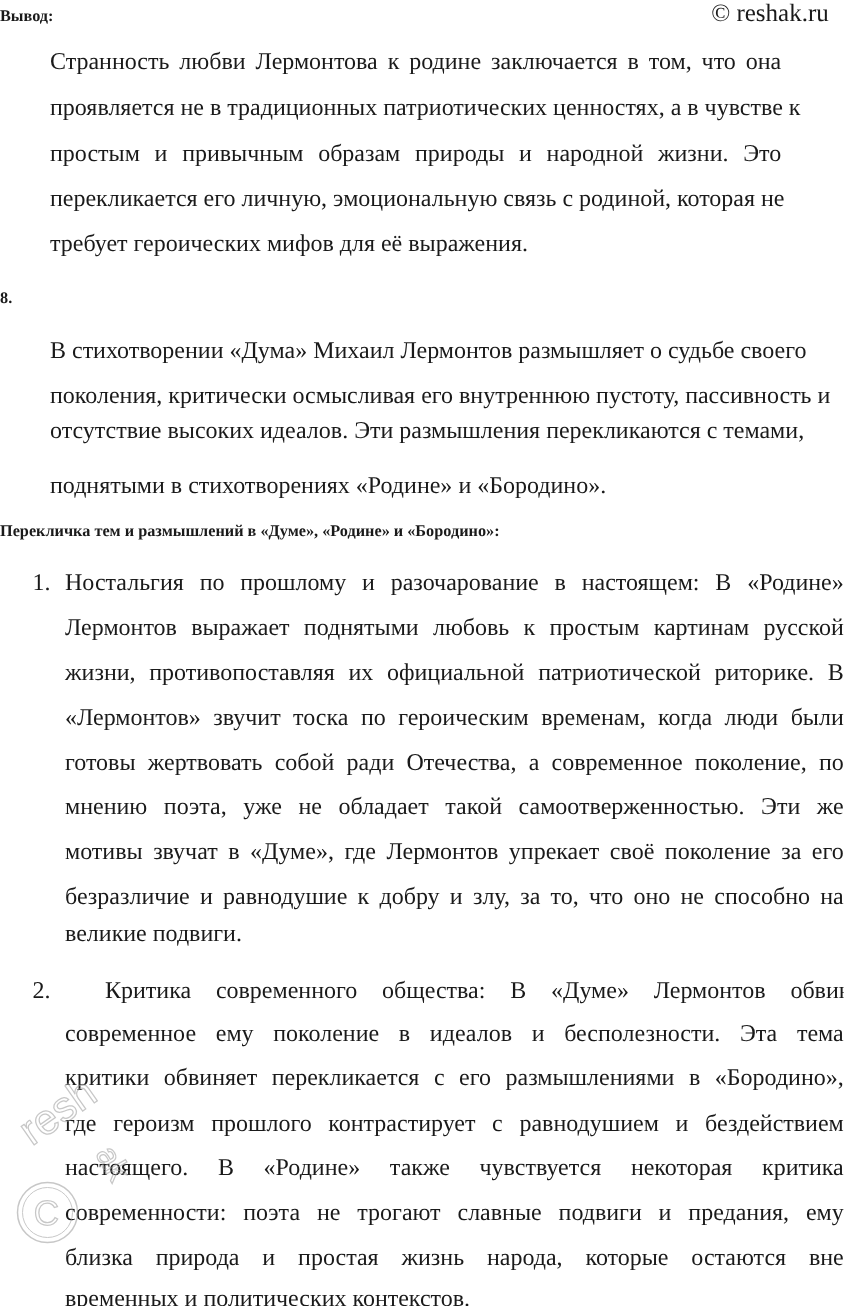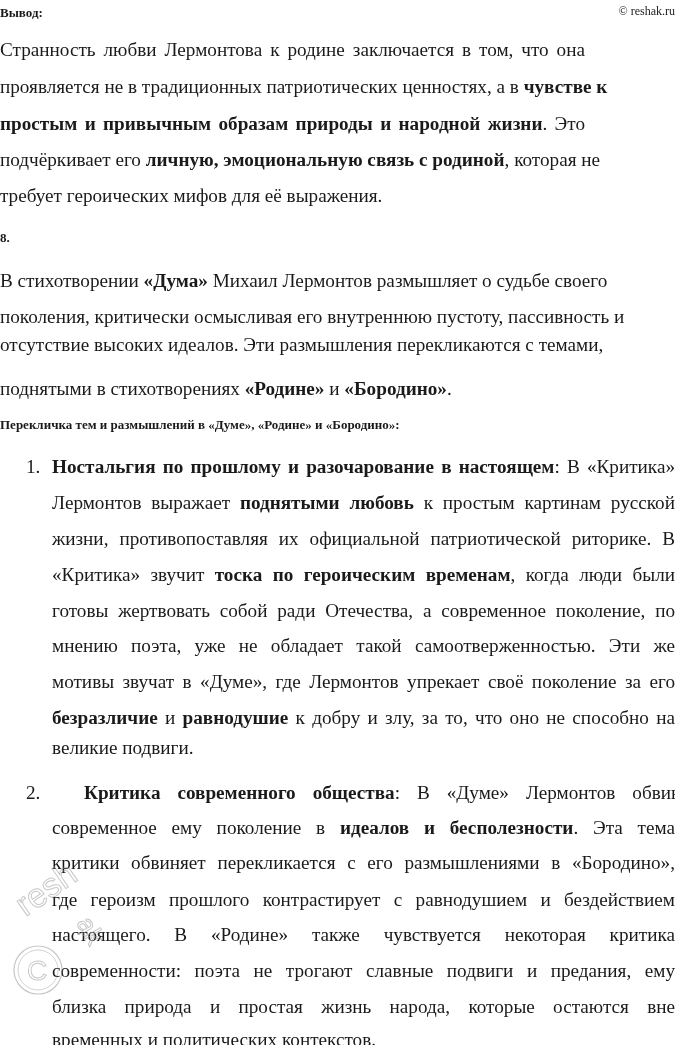--- a/index.html
+++ b/index.html
@@ -1,59 +1,59 @@
 <!DOCTYPE html>
 <html><head>
 <meta charset="utf-8">
 <style>
   html, body { margin:0; padding:0; background:#ffffff; }
   body { width:675px; height:1045px; position:relative; overflow:hidden;
          font-family:"Liberation Serif", serif; color:#1a1a1a; }
   .line { position:absolute; font-size:19.2px; line-height:22px; white-space:nowrap;
           text-align:justify; text-align-last:justify; }
   .line.last { text-align-last:left; }
-  .full { left:0; width:585px; }
+  .full { left:0; width:585px;padding-left:40px; }
   .ind { left:52px; width:623px; }
-  b { font-weight:bold; }
+  b { font-weight:normal; }
   .num { position:absolute; left:26px; font-size:19.2px; line-height:22px; }
   .heading { position:absolute; left:0; font-size:13px; font-weight:bold; line-height:22px; }
-  .copyright { position:absolute; right:0; top:0px; font-size:12px; line-height:22px; }
+  .copyright { position:absolute; right:12px; top:0px; font-size:20px; line-height:22px; }
   .wm { position:absolute; left:10px; top:860px; width:110px; height:150px; pointer-events:none; opacity:0.55; }
 </style>
 </head>
 <body>
 
 <div class="heading" style="top:2px;">Вывод:</div>
 <div class="copyright">© reshak.ru</div>
 
 <div>
   <div class="line full" style="top:39px;"><span>Странность любви Лермонтова к родине заключается в том, что она</span></div>
   <div class="line full" style="top:76px;"><span>проявляется не в традиционных патриотических ценностях, а в </span><b>чувстве к</b></div>
   <div class="line full" style="top:113px;"><b>простым и привычным образам природы и народной жизни</b><span>. Это</span></div>
-  <div class="line full" style="top:149px;"><span>подчёркивает его </span><b>личную, эмоциональную связь с родиной</b><span>, которая не</span></div>
+  <div class="line full" style="top:149px;"><span>перекликается его </span><b>личную, эмоциональную связь с родиной</b><span>, которая не</span></div>
   <div class="line full last" style="top:185px;"><span>требует героических мифов для её выражения.</span></div>
 </div>
 
 <div class="heading" style="top:227px;">8.</div>
 
 <div>
   <div class="line full" style="top:270px;"><span>В стихотворении </span><b>«Дума»</b><span> Михаил Лермонтов размышляет о судьбе своего</span></div>
   <div class="line full" style="top:306px;"><span>поколения, критически осмысливая его внутреннюю пустоту, пассивность и</span></div>
   <div class="line full" style="top:334px;"><span>отсутствие высоких идеалов. Эти размышления перекликаются с темами,</span></div>
   <div class="line full last" style="top:378px;"><span>поднятыми в стихотворениях </span><b>«Родине»</b><span> и </span><b>«Бородино»</b><span>.</span></div>
 </div>
 
 <div class="heading" style="top:414px;">Перекличка тем и размышлений в «Думе», «Родине» и «Бородино»:</div>
 
 <div>
   <div class="num" style="top:456px;">1.</div>
-  <div class="line ind" style="top:456px;"><b>Ностальгия по прошлому и разочарование в настоящем</b><span>: В «Критика»</span></div>
+  <div class="line ind" style="top:456px;"><b>Ностальгия по прошлому и разочарование в настоящем</b><span>: В «Родине»</span></div>
   <div class="line ind" style="top:492px;"><span>Лермонтов выражает </span><b>поднятыми любовь</b><span> к простым картинам русской</span></div>
   <div class="line ind" style="top:528px;"><span>жизни, противопоставляя их официальной патриотической риторике. В</span></div>
-  <div class="line ind" style="top:564px;"><span>«Критика» звучит </span><b>тоска по героическим временам</b><span>, когда люди были</span></div>
+  <div class="line ind" style="top:564px;"><span>«Лермонтов» звучит </span><b>тоска по героическим временам</b><span>, когда люди были</span></div>
   <div class="line ind" style="top:600px;"><span>готовы жертвовать собой ради Отечества, а современное поколение, по</span></div>
   <div class="line ind" style="top:635px;"><span>мнению поэта, уже не обладает такой самоотверженностью. Эти же</span></div>
   <div class="line ind" style="top:671px;"><span>мотивы звучат в «Думе», где Лермонтов упрекает своё поколение за его</span></div>
   <div class="line ind" style="top:707px;"><b>безразличие</b><span> и </span><b>равнодушие</b><span> к добру и злу, за то, что оно не способно на</span></div>
   <div class="line ind last" style="top:737px;"><span>великие подвиги.</span></div>
 </div>
 
 <div>
   <div class="num" style="top:782px;">2.</div>
   <div class="line ind" style="top:782px;margin-left:32px;"><b>Критика современного общества</b><span>: В «Думе» Лермонтов обвиняет</span></div>

